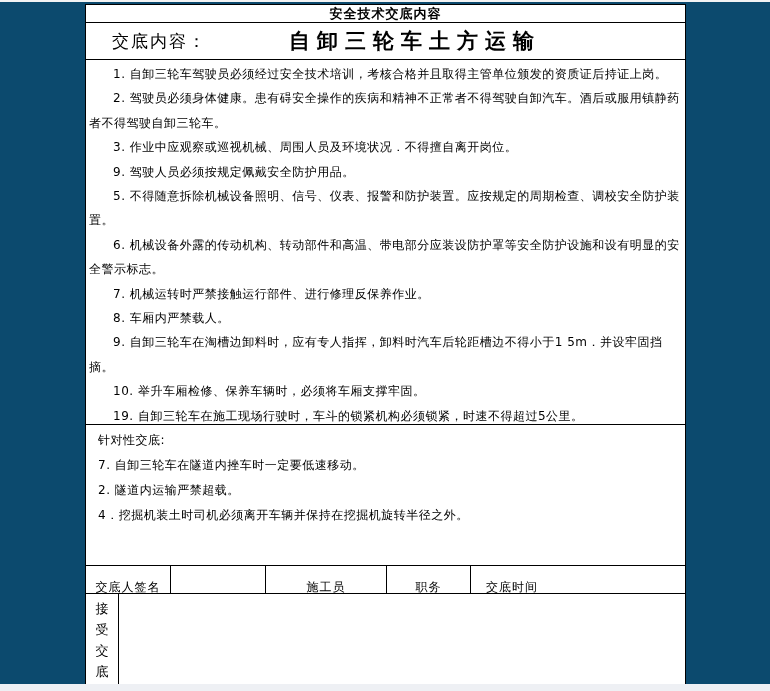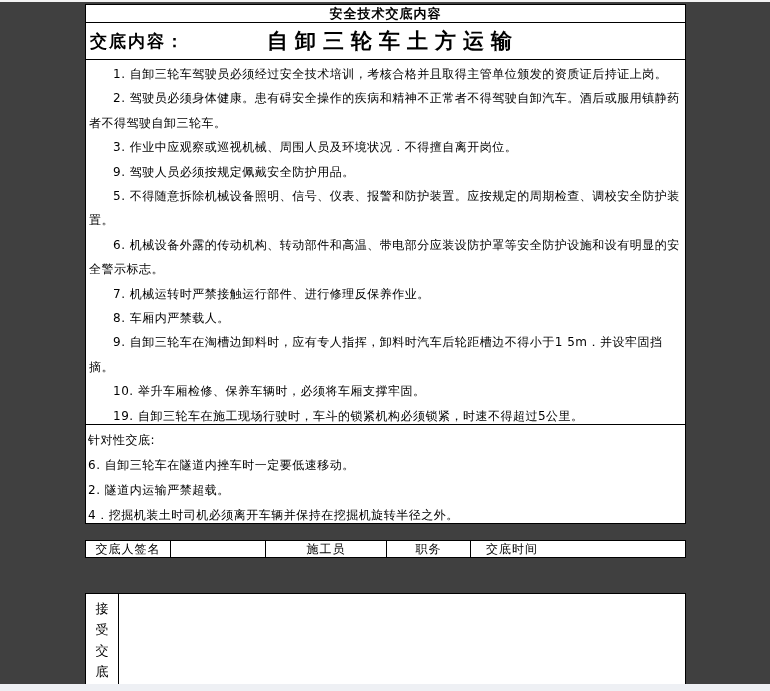--- a/index.html
+++ b/index.html
@@ -4,44 +4,44 @@
 <style>
   html,body{margin:0;padding:0;}
   body{
     width:770px;height:691px;
     background:#ffffff;
     font-family:"DejaVu Sans",sans-serif;
     color:#000;
     position:relative;
     overflow:hidden;
   }
-  .page{position:absolute;inset:0;background:#404040;}
+  .page{position:absolute;inset:0;background:#0c4a6e;}
   .edge-top{position:absolute;left:0;top:0;width:770px;height:2px;background:#f3f3f3;}
   .edge-bottom{position:absolute;left:0;top:684px;width:770px;height:7px;background:#eef0f4;z-index:9;}
   .box{position:absolute;box-sizing:border-box;border:1px solid #000;background:#fff;}
 
   
   .header-box{left:85px;top:4px;width:601px;height:19px;display:flex;align-items:center;justify-content:center;}
   .header-box span{font-size:13px;font-weight:bold;letter-spacing:1px;}
 
   
   .title-box{left:85px;top:22px;width:601px;height:38px;display:flex;align-items:center;}
-  .title-label{font-family:"DejaVu Serif",serif;font-weight:bold;font-size:17px;margin-left:4px;letter-spacing:2px;}
+  .title-label{font-family:"DejaVu Serif",serif;font-weight:normal;font-size:17px;margin-left:26px;letter-spacing:2px;}
   .title-value{font-family:"DejaVu Serif",serif;font-weight:bold;font-size:21px;letter-spacing:7px;margin-left:82px;}
 
   
   .content-box{left:85px;top:59px;width:601px;height:366px;padding:2px 3px 0 3px;overflow:hidden;}
   .content-box p{margin:0;font-size:12px;line-height:24.4px;text-indent:2em;letter-spacing:0.5px;}
 
   
-  .targeted-box{left:85px;top:424px;width:601px;height:100px;padding:3px 3px 0 2px;overflow:hidden;}
+  .targeted-box{left:85px;top:424px;width:601px;height:142px;padding:3px 3px 0 12px;overflow:hidden;}
   .targeted-box p{margin:0;font-size:12px;line-height:25px;letter-spacing:0.5px;}
 
   
-  .sig-row{left:85px;top:540px;width:601px;height:18px;display:flex;}
+  .sig-row{left:85px;top:565px;width:601px;height:44px;display:flex;}
   .sig-cell{box-sizing:border-box;border-right:1px solid #000;display:flex;align-items:center;justify-content:center;font-size:12px;letter-spacing:1px;white-space:nowrap;}
   .sig-cell:last-child{border-right:none;}
   .sig-c0{width:85px;}
   .sig-c1{width:95px;}
   .sig-c2{width:84px;}
   .sig-c3{width:121px;}
   .sig-c4{width:82px;}
   .sig-c5{width:132px;}
 
   
@@ -75,21 +75,21 @@
     <p>7. 机械运转时严禁接触运行部件、进行修理反保养作业。</p>
     <p>8. 车厢内严禁载人。</p>
     <p>9. 自卸三轮车在淘槽边卸料时，应有专人指挥，卸料时汽车后轮距槽边不得小于1 5m．并设牢固挡摘。</p>
     <p>10. 举升车厢检修、保养车辆时，必须将车厢支撑牢固。</p>
     <p>19.  自卸三轮车在施工现场行驶时，车斗的锁紧机构必须锁紧，时速不得超过5公里。</p>
 
   </div>
 
   <div class="box targeted-box">
     <p>针对性交底:</p>
-    <p>6. 自卸三轮车在隧道内挫车时一定要低速移动。</p>
+    <p>7. 自卸三轮车在隧道内挫车时一定要低速移动。</p>
     <p>2. 隧道内运输严禁超载。</p>
     <p>4．挖掘机装土时司机必须离开车辆并保持在挖掘机旋转半径之外。</p>
   </div>
 
   <div class="box sig-row">
     <div class="sig-cell sig-c0">交底人签名</div>
     <div class="sig-cell sig-c1"></div>
     <div class="sig-cell sig-c3">施工员</div>
     <div class="sig-cell sig-c2">职务</div>
     <div class="sig-cell sig-c4">交底时间</div>

